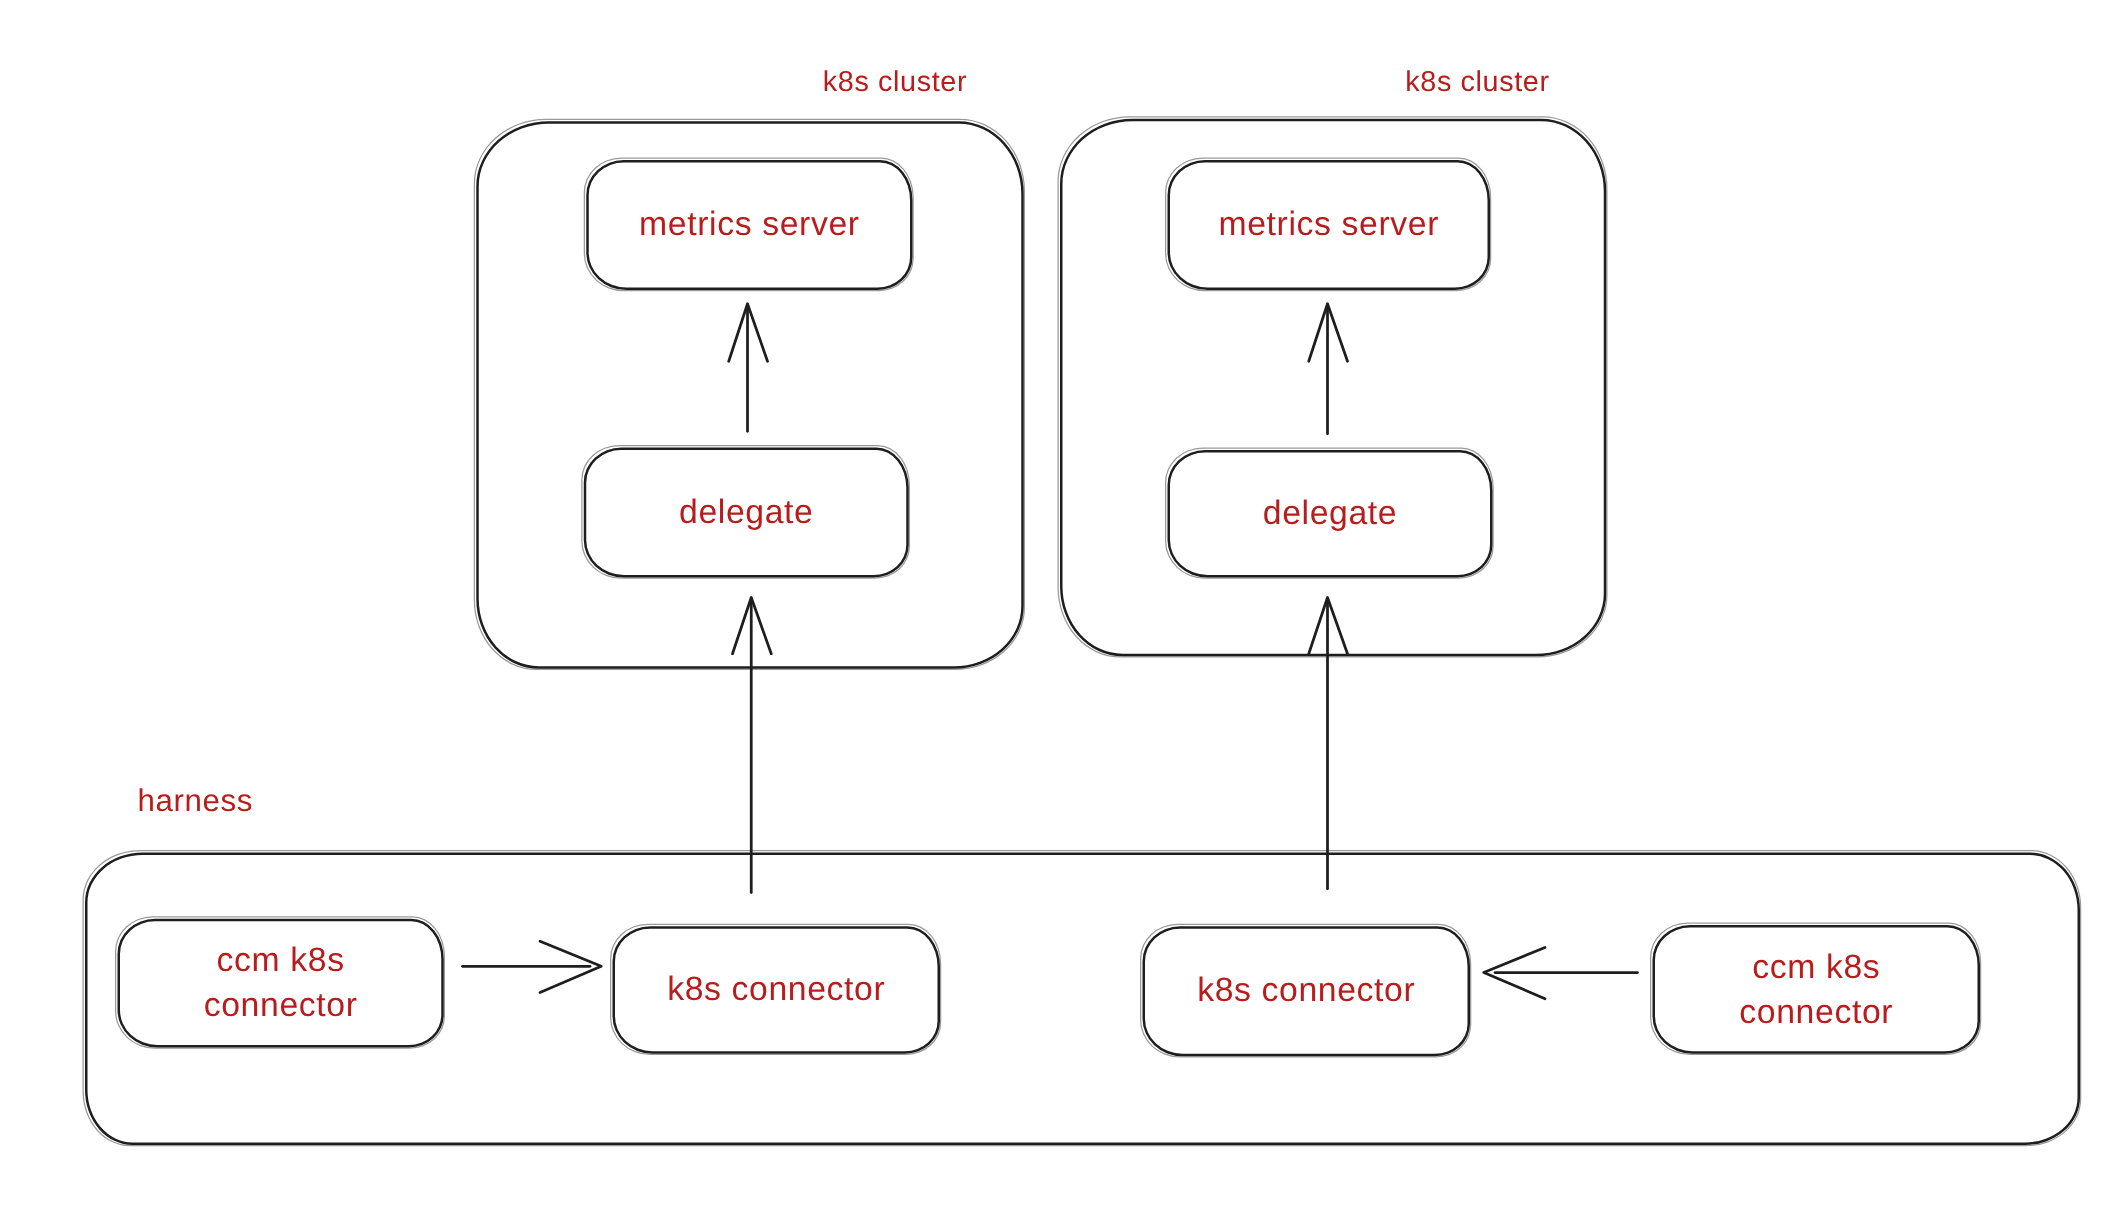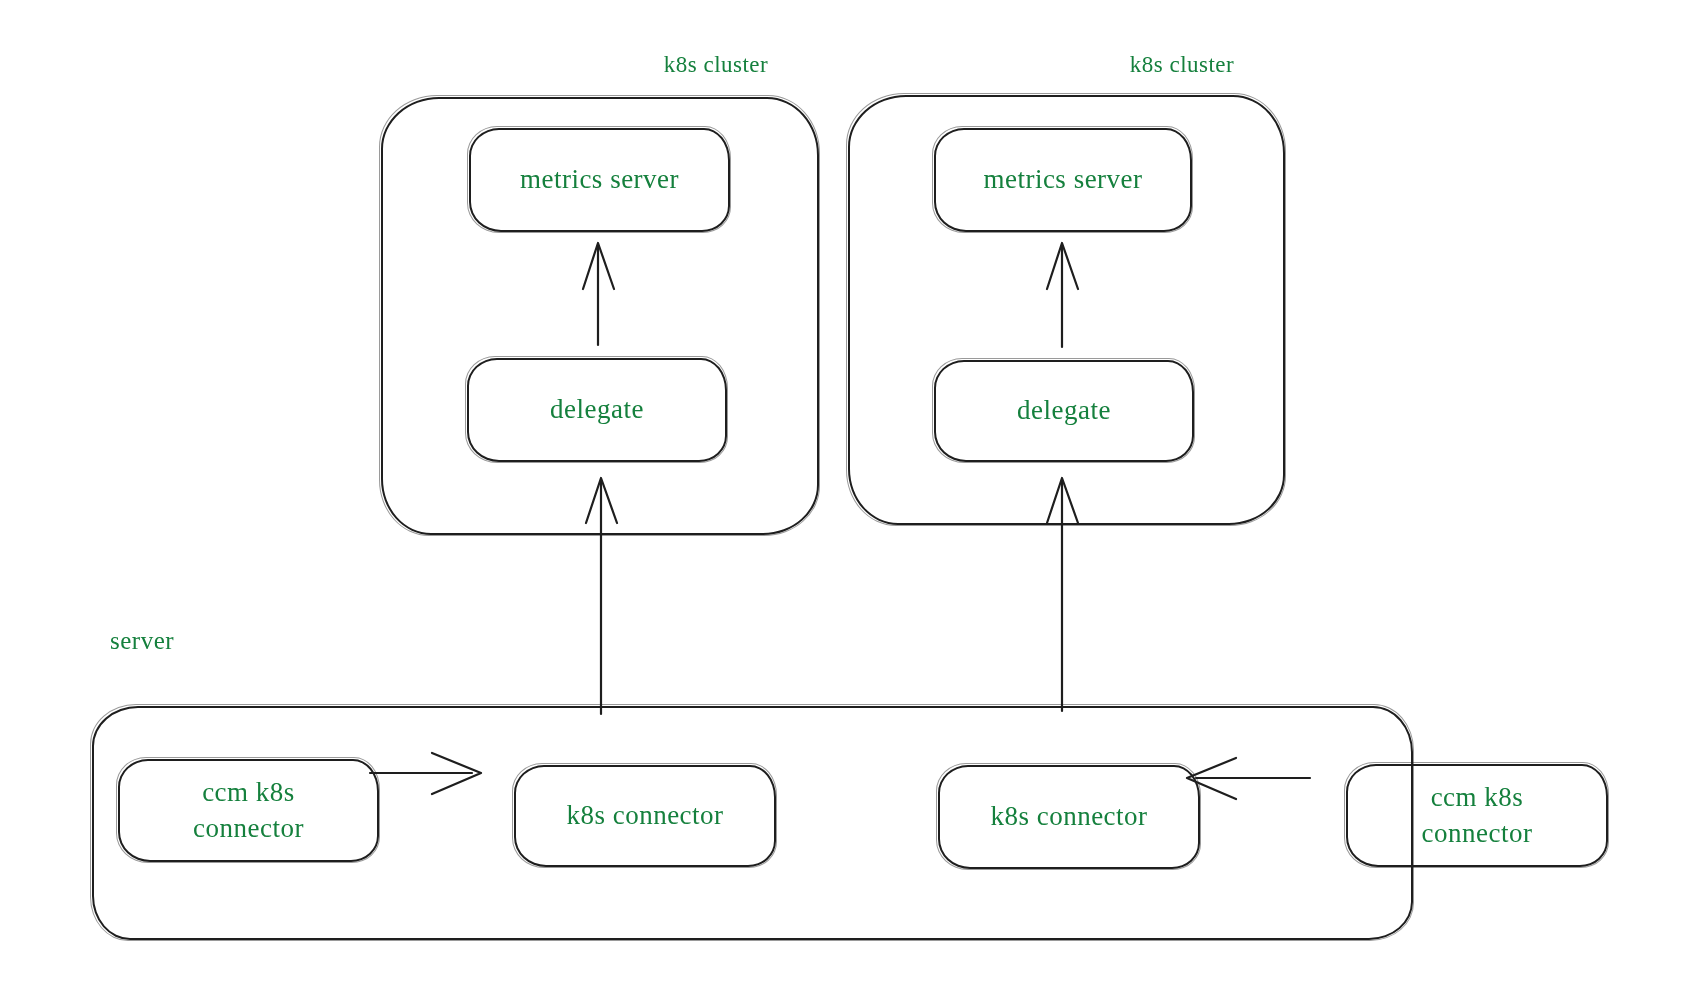--- a/index.html
+++ b/index.html
@@ -5,22 +5,22 @@
   html, body {
     margin: 0;
     padding: 0;
     background: #ffffff;
   }
   .canvas {
     position: relative;
     width: 1694px;
     height: 984px;
     background: #ffffff;
-    font-family: Liberation Serif, serif;
-    color: #15803d;
+    font-family: Liberation Sans, sans-serif;
+    color: #b91c1c;
     overflow: hidden;
   }
 
   
   .sketch {
     position: absolute;
     border: 2.2px solid #1e1e1e;
     background: transparent;
     box-sizing: border-box;
   }
@@ -64,21 +64,21 @@
 
   #cluster-1-label { left: 641px;  top: 52px; }
   #cluster-2-label { left: 1107px; top: 52px; }
 
   #metrics-server-1 { left: 86px; top: 29px;  width: 261px; height: 104px; }
   #delegate-1       { left: 84px; top: 259px; width: 260px; height: 104px; }
   #metrics-server-2 { left: 84px; top: 31px;  width: 258px; height: 104px; }
   #delegate-2       { left: 84px; top: 263px; width: 260px; height: 102px; }
 
   #harness-label { left: 110px; top: 627px; }
-  #harness-box { left: 68px; top: 706px; width: 1321px; height: 234px; margin-left: 24px; }
+  #harness-box { left: 68px; top: 682px; width: 1596px; height: 234px; }
 
   #ccm-connector-1 { left: 24px;   top: 51px; width: 261px; height: 103px; }
   #k8s-connector-1 { left: 420px;  top: 57px; width: 262px; height: 102px; }
   #k8s-connector-2 { left: 844px;  top: 57px; width: 262px; height: 104px; }
   #ccm-connector-2 { left: 1252px; top: 56px; width: 262px; height: 103px; }
 
   #edges-overlay {
     position: absolute;
     left: 0; top: 0;
     width: 1694px;
@@ -112,21 +112,21 @@
 
   <div class="sketch cluster-box" id="cluster-2">
     <div class="sketch node" id="metrics-server-2">
       <span>metrics server</span>
     </div>
     <div class="sketch node" id="delegate-2">
       <span>delegate</span>
     </div>
   </div>
 
-  <div class="floating-label harness-label" id="harness-label">server</div>
+  <div class="floating-label harness-label" id="harness-label">harness</div>
 
   <div class="sketch harness-box" id="harness-box">
 
     <div class="sketch node" id="ccm-connector-1">
       <span>ccm k8s</span>
       <span>connector</span>
     </div>
 
     <div class="sketch node" id="k8s-connector-1">
       <span>k8s connector</span>

